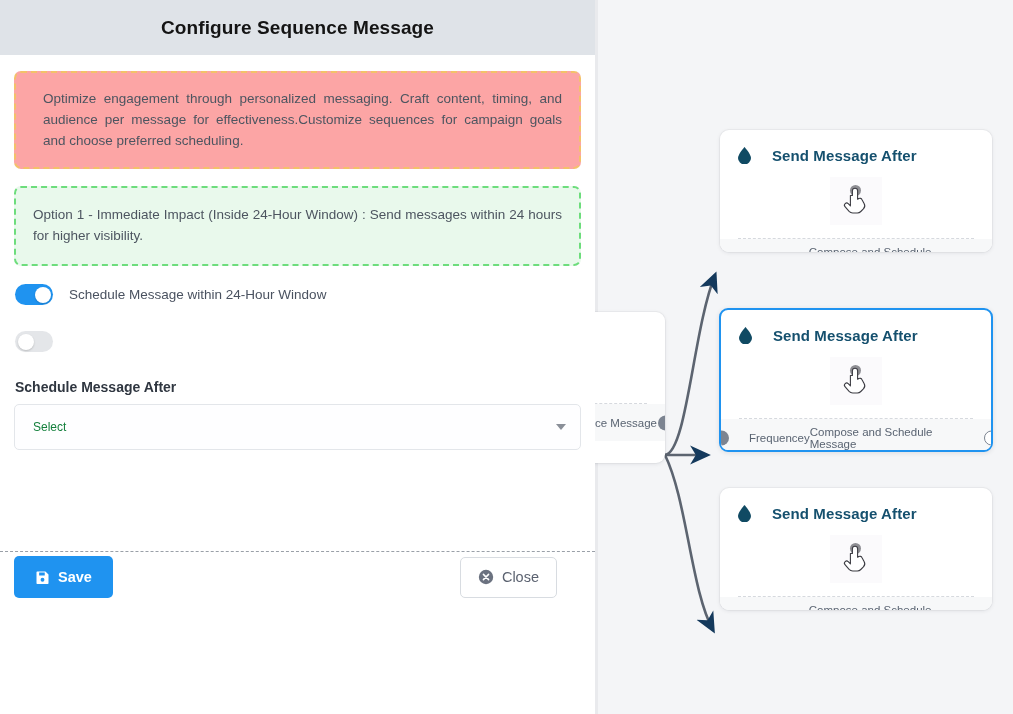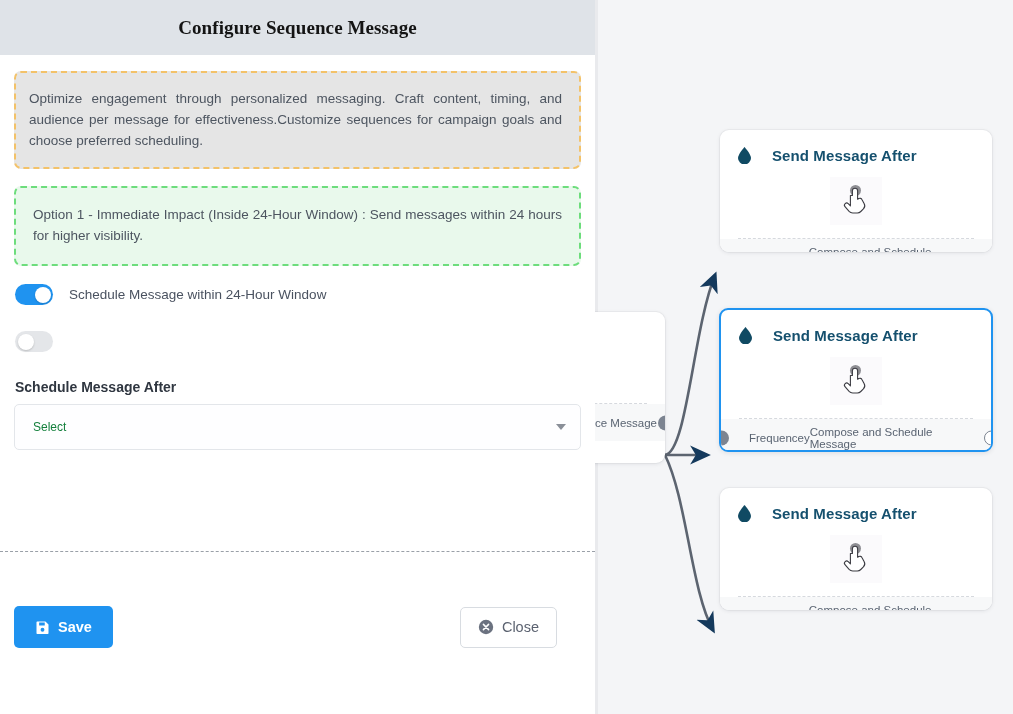--- a/index.html
+++ b/index.html
@@ -39,32 +39,31 @@
     display: flex;
     align-items: center;
     justify-content: center;
     box-sizing: border-box;
   }
   .panel-title {
     font-size: 19px;
     font-weight: bold;
     color: #141414;
     letter-spacing: .1px;
-    font-family: Liberation Serif, serif;
   }
 
   .panel-body {
     padding: 16px 14px 0 14px;
   }
 
   .note {
     border: 2px dashed #f3c269;
-    background: #e5e5e5;
+    background: #fca5a5;
     border-radius: 7px;
-    padding: 15px 17px 16px 13px;
+    padding: 15px 17px 16px 27px;
     margin-bottom: 17px;
     box-sizing: border-box;
   }
   .note p {
     margin: 0;
     font-size: 13.5px;
     line-height: 21px;
     color: #4d5560;
     text-align: justify;
     text-justify: inter-word;
@@ -148,21 +147,21 @@
     position: absolute;
     left: 0;
     right: 0;
     top: 551px;
     border-top: 1.6px dashed #9aa0a8;
   }
 
   .panel-footer {
     position: absolute;
     left: 0;
-    top: 592px;
+    top: 542px;
     width: 595px;
     height: 70px;
     padding: 0 14px;
     box-sizing: border-box;
     display: flex;
     align-items: center;
     justify-content: space-between;
   }
   .btn {
     display: inline-flex;

